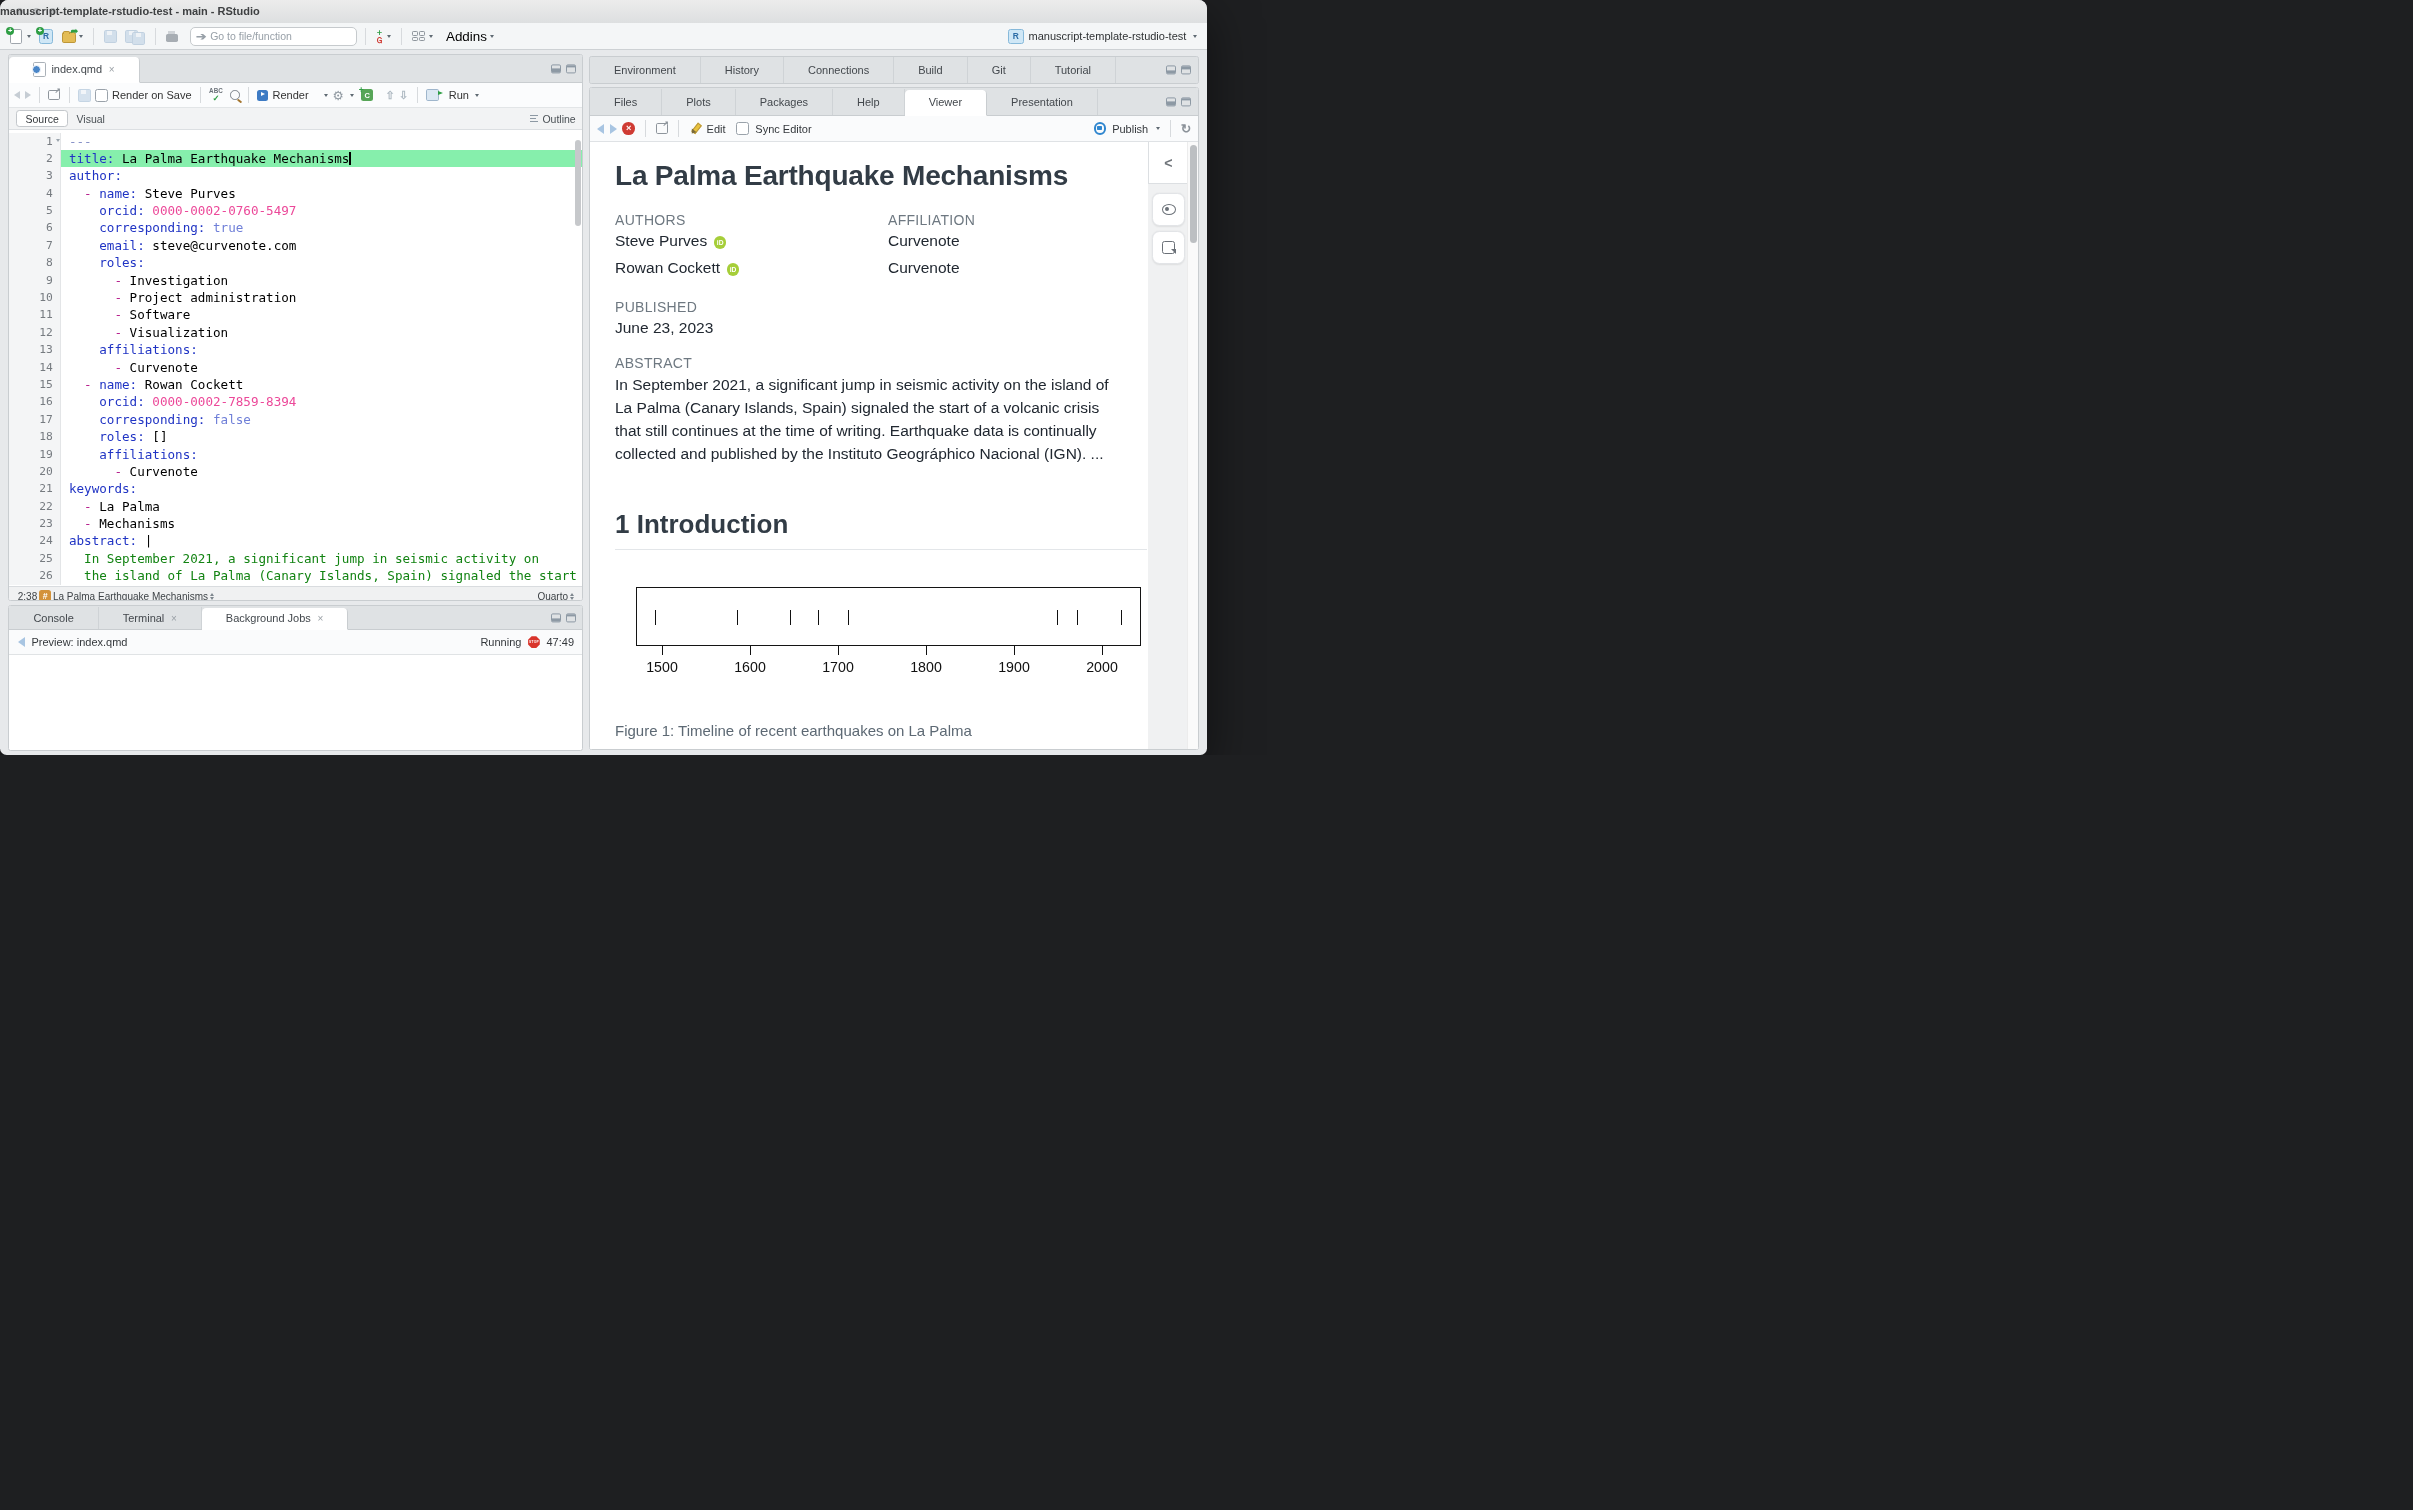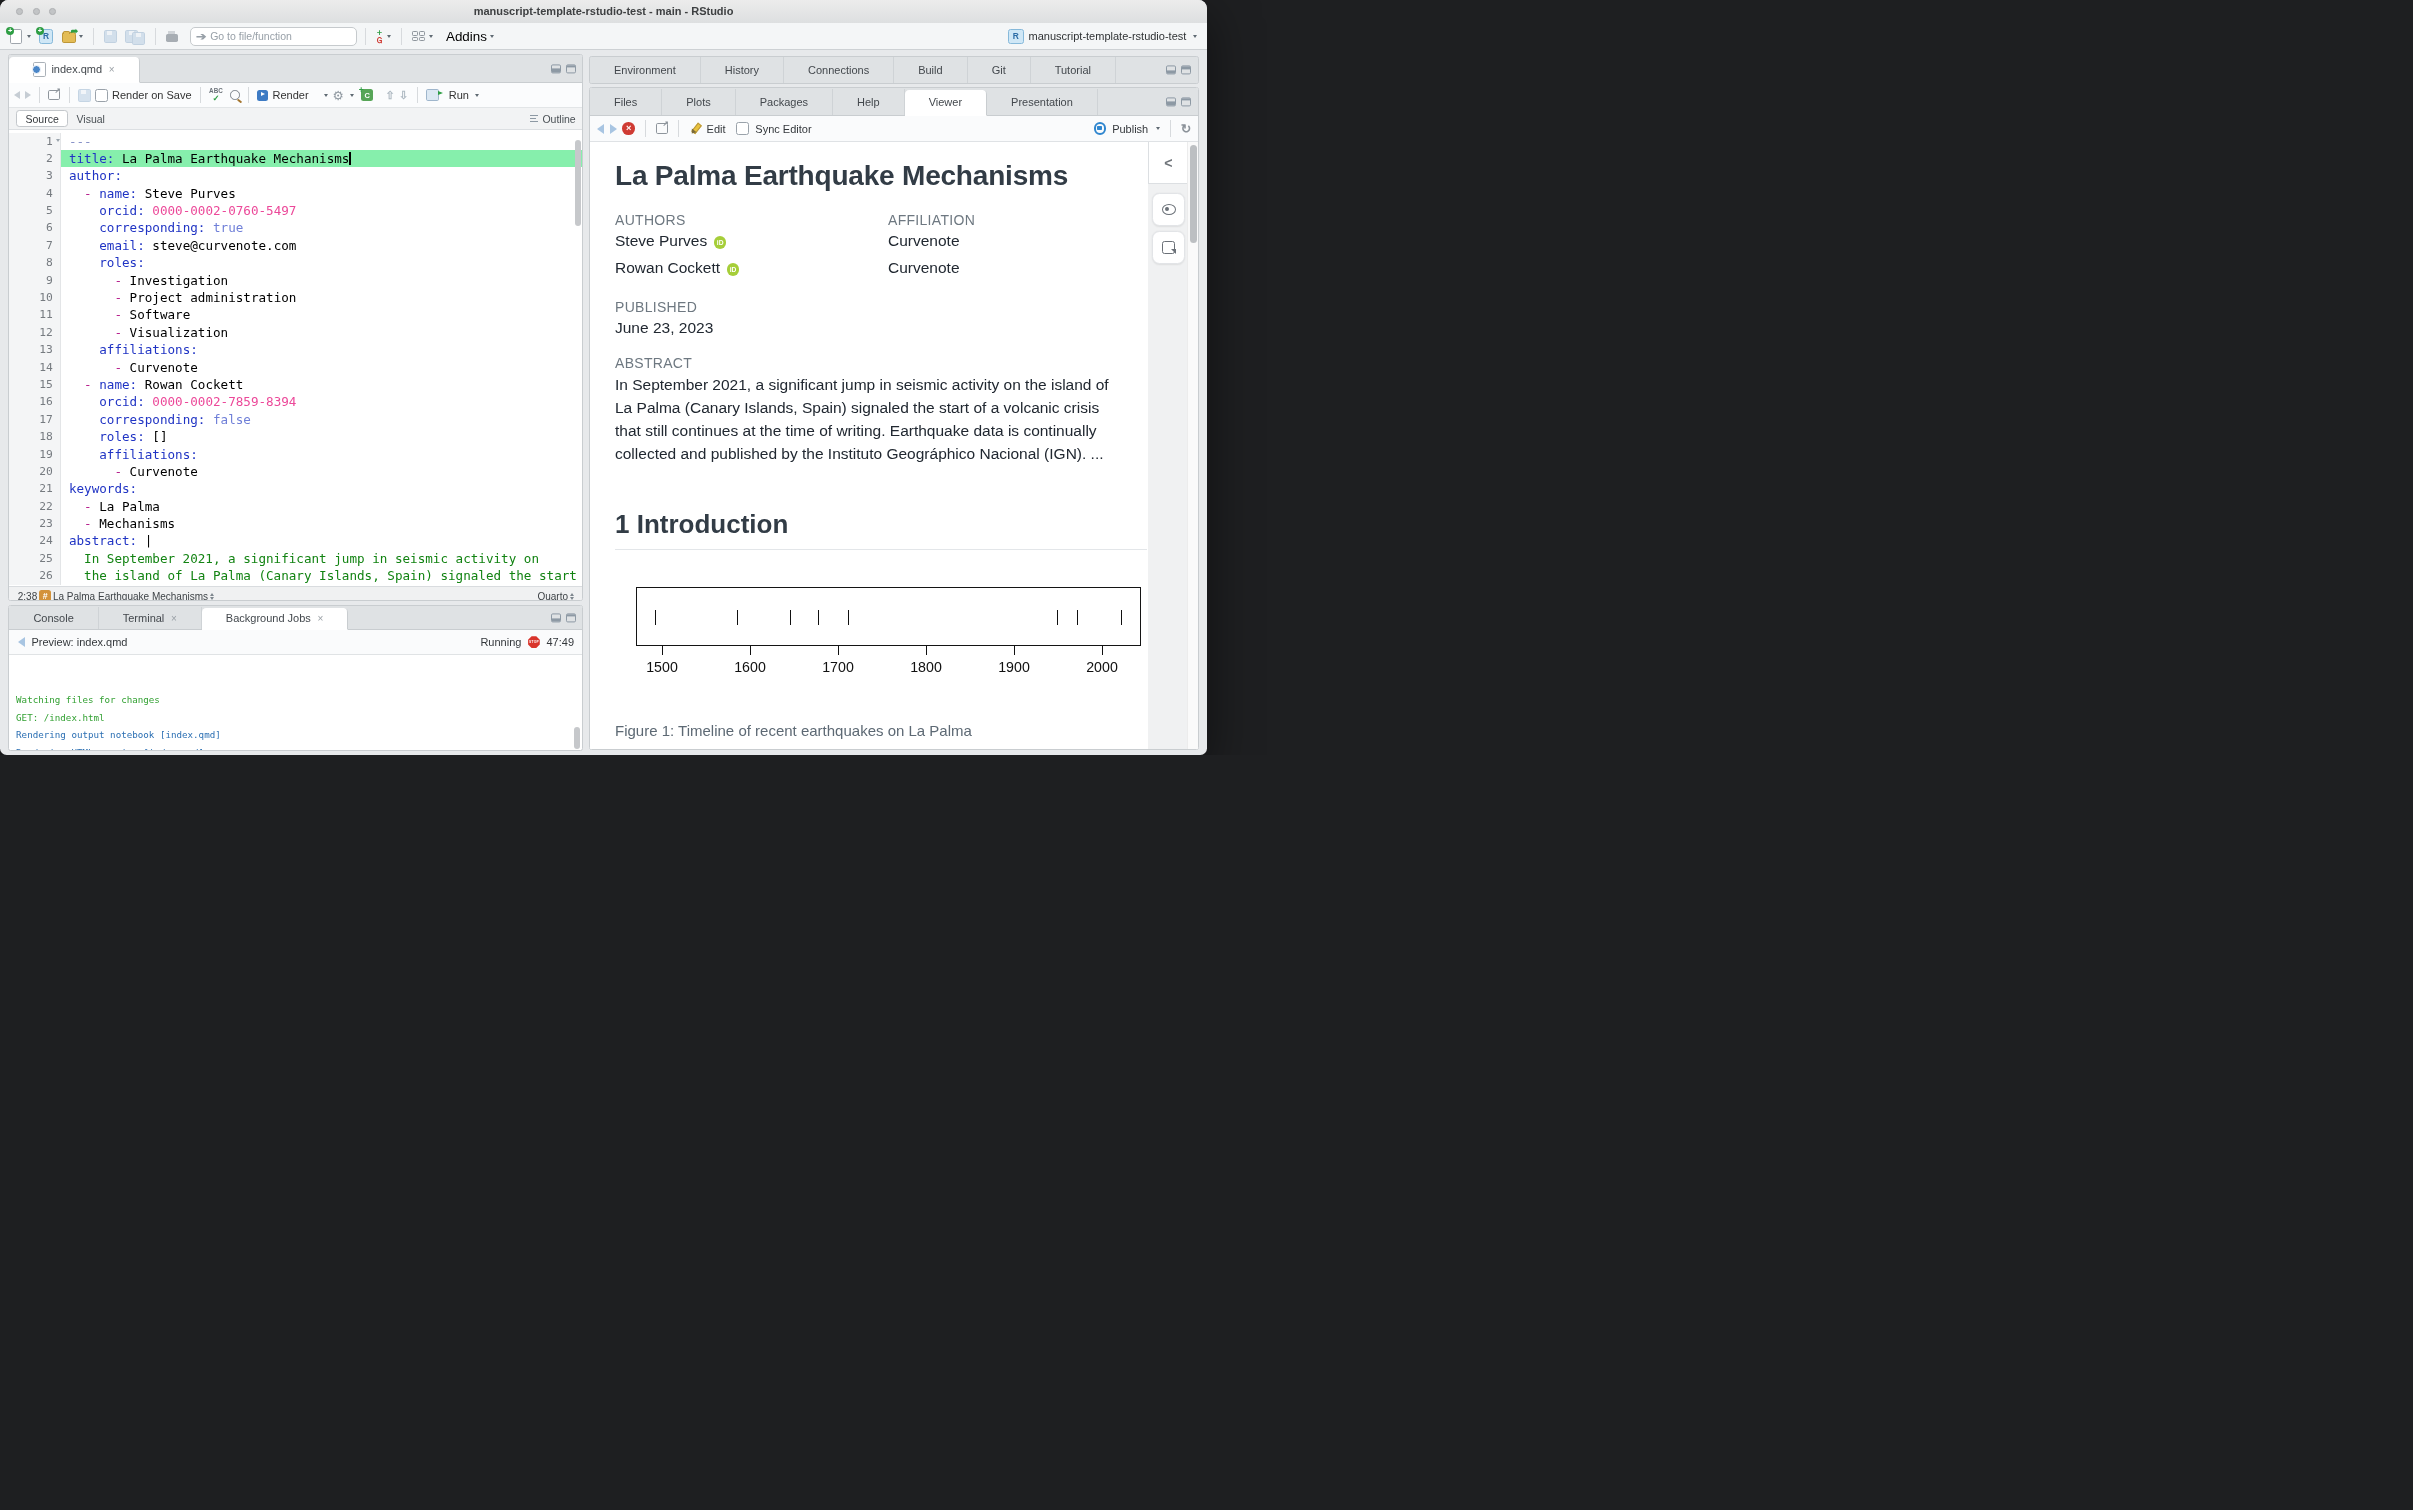--- a/index.html
+++ b/index.html
@@ -1,21 +1,21 @@
 <!DOCTYPE html>
 <html style="font-size:13.4px"><head>
 <meta charset="utf-8">
 <style>
   html,body{margin:0;padding:0;background:#1e1f21;font-family:"Liberation Sans",sans-serif;-webkit-font-smoothing:antialiased;}
   #window{position:relative;width:1207px;height:755px;background:#e7e9eb;border-radius:8.4px 8.4px 6.7px 6.7px;overflow:hidden;box-shadow:0 16.7px 50px rgba(0,0,0,.5);}
   
   .titlebar{position:absolute;left:0;top:0;right:0;height:22.6px;background:linear-gradient(#ececec,#dddfe0);border-bottom:0.8px solid #c3c5c7;}
   .tl{position:absolute;top:8.4px;width:6.7px;height:6.7px;border-radius:50%;background:#c2c4c6;border:0.8px solid #aeb0b2;box-sizing:border-box;}
   .titlebar .t1{left:16px}.titlebar .t2{left:33px}.titlebar .t3{left:49px}
-  .win-title{position:absolute;left:0;right:0;top:5px;text-align:center;font-size:11px;font-weight:700;color:#3e4042;}
+  .win-title{position:absolute;left:0;right:0;top:5px;text-align:left;font-size:11px;font-weight:700;color:#3e4042;}
   
   .main-toolbar{position:absolute;left:0;top:23.4px;right:0;height:27px;background:#f4f6f7;border-bottom:0.8px solid #cdd1d4;display:flex;align-items:center;padding:0 6.7px;box-sizing:border-box;gap:3.3px;}
   .caret{width:0;height:0;border-left:2.9px solid transparent;border-right:2.9px solid transparent;border-top:3.3px solid #5f6a73;display:inline-block;margin-left:1.7px;}
   .tb-sep{width:0.8px;height:16.7px;background:#d7dadd;margin:0 4.2px;}
   .tbtn{display:flex;align-items:center;gap:1.7px;padding:1.7px 2.5px;border-radius:2.5px;}
   .search-box{display:flex;align-items:center;gap:4.2px;width:153px;height:17.6px;background:#fff;border:0.8px solid #c6cacd;border-radius:5px;padding:0 5.9px;margin-left:6.7px;}
   .search-box span{font-size:10.5px;color:#98a0a8;}
   .spacer{flex:1;}
   .proj{display:flex;align-items:center;gap:5px;font-size:11px;color:#2f3234;padding-right:3.3px;}
   .rcube{width:13.4px;height:13.4px;border-radius:2.5px;background:#cfe7f6;border:0.8px solid #86b9da;color:#2c6ca6;font-size:8.4px;font-weight:700;display:flex;align-items:center;justify-content:center;}
@@ -337,24 +337,20 @@
       </div>
     </div>
     <div class="con-toolbar">
       <span class="arrow-back"></span>
       <span>Preview: index.qmd</span>
       <span class="spacer"></span>
       <span>Running</span>
       <span class="stop-oct">STOP</span>
       <span>47:49</span>
     </div>
-    <div class="con-output">
-      <div id="console-lines"><div class="cl-green">Watching files for changes</div><div class="cl-green">GET: /index.html</div><div class="cl-blue">Rendering output notebook [index.qmd]</div><div class="cl-blue">Rendering HTML preview [index.qmd]</div></div>
-      <div class="con-scrollthumb"></div>
-    </div>
   </div>
 
   <div class="pane" id="env-strip">
     <div class="tabstrip">
       <div class="tab">
           <span>Environment</span>
         </div>
       <div class="tab">
           <span>History</span>
         </div>

